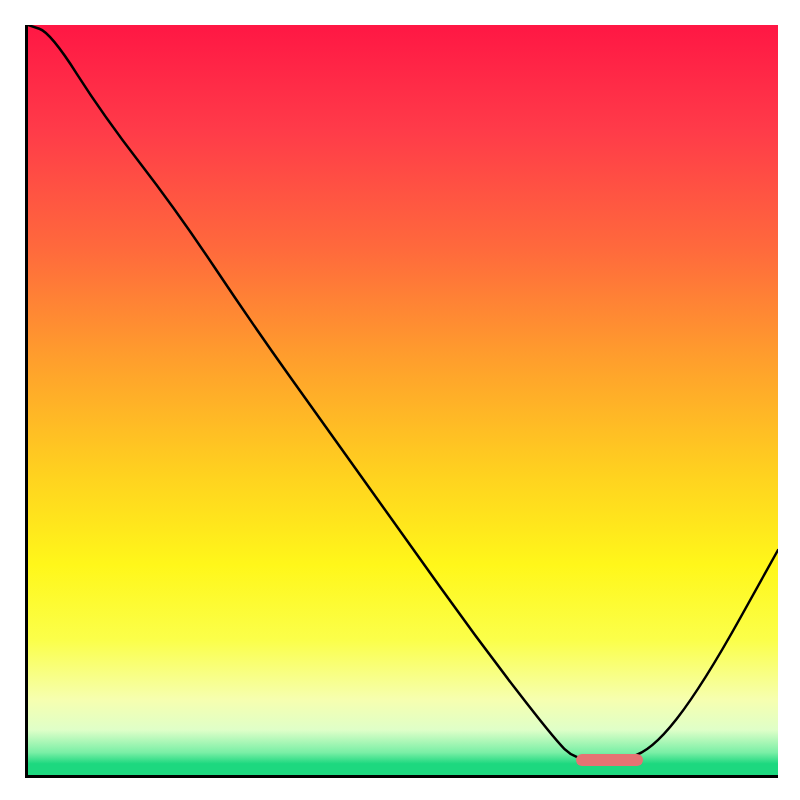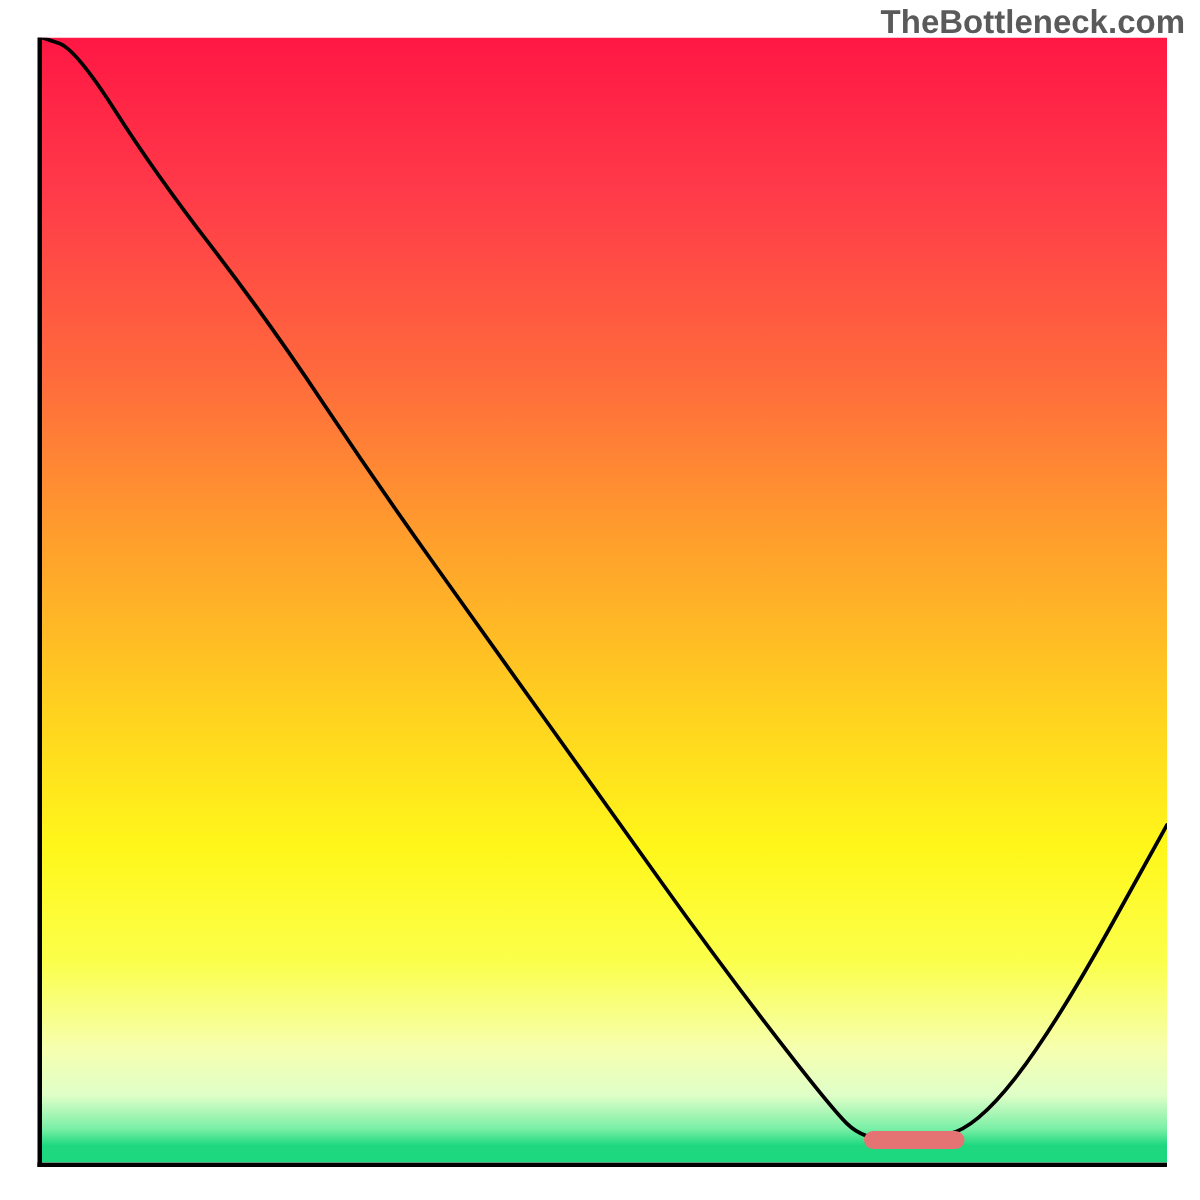--- a/index.html
+++ b/index.html
@@ -68,21 +68,20 @@
     position: absolute;
     height: 12px;
     border-radius: 6px;
     background: #e57373;
   }
 </style>
 </head>
 <body>
 
 <div class="container">
-  <div class="watermark">TheBottleneck.com</div>
 
   <div class="plot-area">
     <div class="gradient-bg"></div>
     <svg class="curve" viewBox="0 0 750 750" preserveAspectRatio="none">
       <path id="curve-path" fill="none" stroke="#000000" stroke-width="2.5" stroke-linejoin="round" stroke-linecap="round" d="M 0.0 0.0 Q 0.0 0.0 11.3 3.8 Q 22.5 7.5 48.8 48.8 Q 75.0 90.0 112.5 138.8 Q 150.0 187.5 187.5 243.8 Q 225.0 300.0 262.5 352.5 Q 300.0 405.0 337.5 457.5 Q 375.0 510.0 412.5 562.5 Q 450.0 615.0 487.5 663.8 Q 525.0 712.5 536.3 723.8 Q 547.5 735.0 566.3 735.0 Q 585.0 735.0 603.8 731.3 Q 622.5 727.5 648.8 693.8 Q 675.0 660.0 712.5 592.5 T 750.0 525.0"></path>
     </svg>
     <div id="marker" class="marker" style="left: 547.5px; width: 67.5px; top: 729px;"></div>
   </div>
 </div>
 

